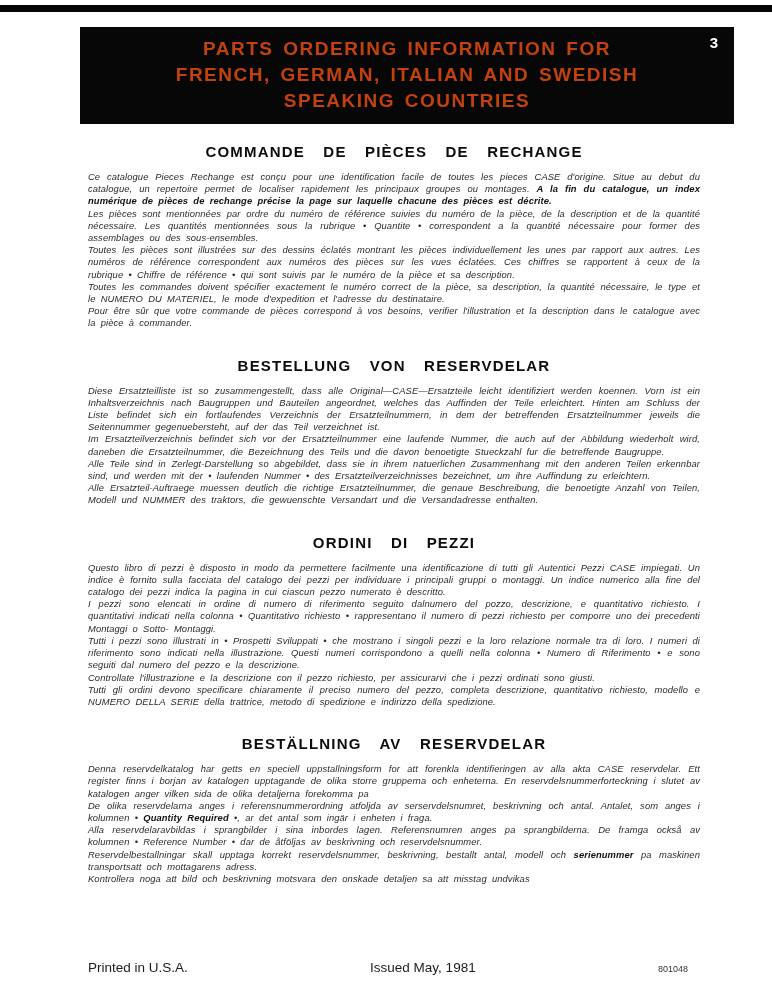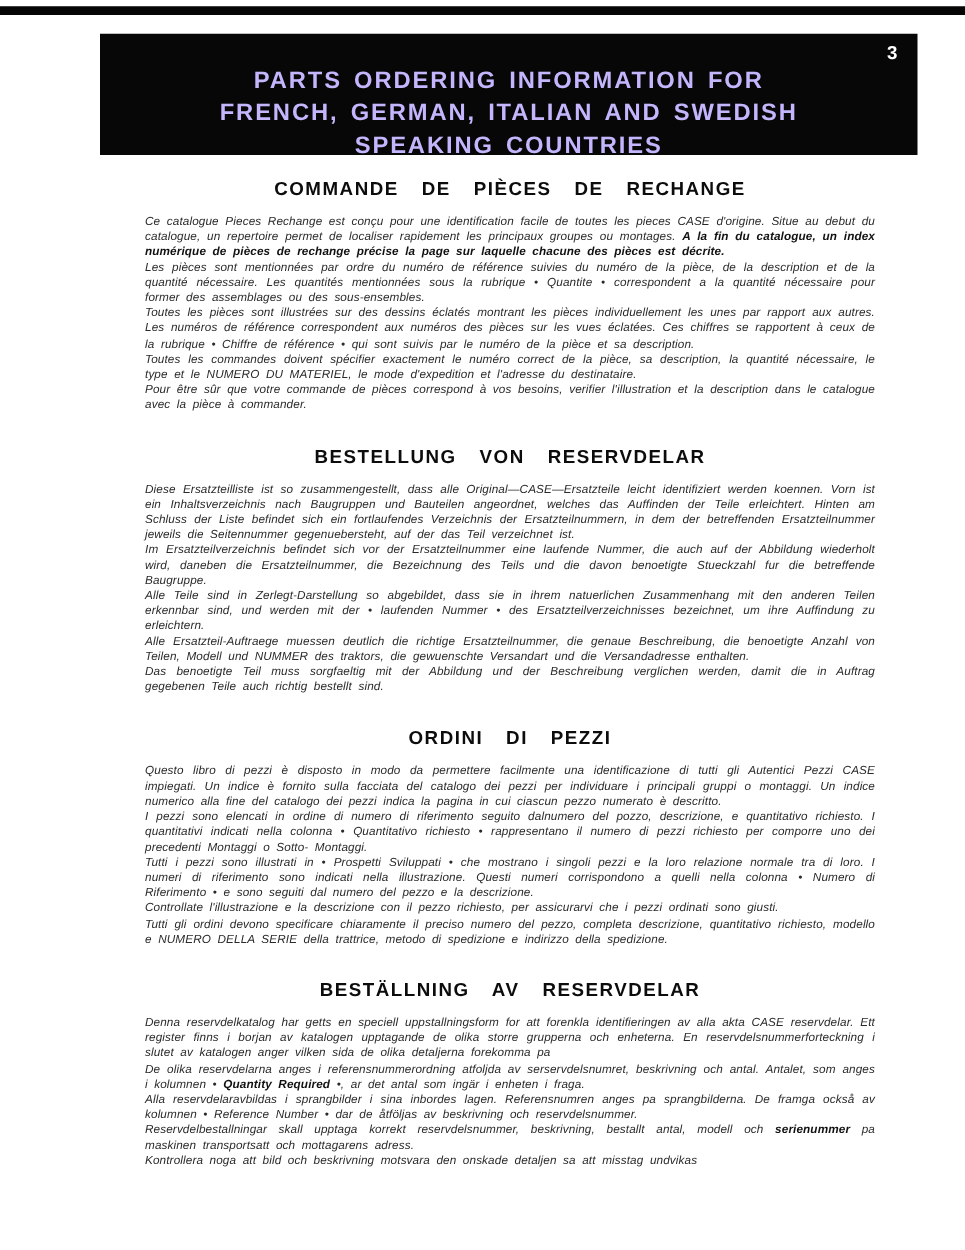--- a/index.html
+++ b/index.html
@@ -21,37 +21,37 @@
   .header-box {
     position: relative;
     margin: 27px 0 0 80px;
     width: 654px;
     height: 97px;
     background: #070707;
     color: #ffffff;
     text-align: center;
   }
   .banner-title {
-    padding-top: 25px;
+    padding-top: 9px;
     font-size: 19px;
     font-weight: bold;
     letter-spacing: 1.5px;
     word-spacing: 3px;
     line-height: 26px;
-    color: #c4b5fd;
+    color: #c2410c;
     text-align: center;
   }
   .page-num {
     position: absolute;
     top: 7px; right: 16px;
     font-size: 15px;
     font-weight: bold;
     color: #ffffff;
   }
-  .content { padding: 0 72px 0 88px; margin-left: 28px; }
+  .content { padding: 0 72px 0 88px; }
   .lang-section .section-heading {
     margin: 27px 0 11px 0;
     text-align: center;
     font-size: 15px;
     font-weight: bold;
     color: #0c0c0c;
     letter-spacing: 1.2px;
     word-spacing: 13px;
     font-family: "Liberation Sans", sans-serif;
   }
@@ -102,21 +102,20 @@
         <p class="body-par"><span>Toutes les pièces sont illustrées sur des dessins éclatés montrant les pièces individuellement les unes par rapport aux autres. Les numéros de référence correspondent aux numéros des pièces sur les vues éclatées. Ces chiffres se rapportent à ceux de la rubrique • Chiffre de référence • qui sont suivis par le numéro de la pièce et sa description.</span></p>
         <p class="body-par"><span>Toutes les commandes doivent spécifier exactement le numéro correct de la pièce, sa description, la quantité nécessaire, le type et le NUMERO DU MATERIEL, le mode d'expedition et l'adresse du destinataire.</span></p>
         <p class="body-par"><span>Pour être sûr que votre commande de pièces correspond à vos besoins, verifier l'illustration et la description dans le catalogue avec la pièce à commander.</span></p>
       </section>
       <section class="lang-section">
         <h2 class="section-heading">BESTELLUNG VON RESERVDELAR</h2>
         <p class="body-par"><span>Diese Ersatzteilliste ist so zusammengestellt, dass alle Original—CASE—Ersatzteile leicht identifiziert werden koennen. Vorn ist ein Inhaltsverzeichnis nach Baugruppen und Bauteilen angeordnet, welches das Auffinden der Teile erleichtert. Hinten am Schluss der Liste befindet sich ein fortlaufendes Verzeichnis der Ersatzteilnummern, in dem der betreffenden Ersatzteilnummer jeweils die Seitennummer gegenuebersteht, auf der das Teil verzeichnet ist.</span></p>
         <p class="body-par"><span>Im Ersatzteilverzeichnis befindet sich vor der Ersatzteilnummer eine laufende Nummer, die auch auf der Abbildung wiederholt wird, daneben die Ersatzteilnummer, die Bezeichnung des Teils und die davon benoetigte Stueckzahl fur die betreffende Baugruppe.</span></p>
         <p class="body-par"><span>Alle Teile sind in Zerlegt-Darstellung so abgebildet, dass sie in ihrem natuerlichen Zusammenhang mit den anderen Teilen erkennbar sind, und werden mit der • laufenden Nummer • des Ersatzteilverzeichnisses bezeichnet, um ihre Auffindung zu erleichtern.</span></p>
         <p class="body-par"><span>Alle Ersatzteil-Auftraege muessen deutlich die richtige Ersatzteilnummer, die genaue Beschreibung, die benoetigte Anzahl von Teilen, Modell und NUMMER des traktors, die gewuenschte Versandart und die Versandadresse enthalten.</span></p>
-        <p class="body-par"><span>Das benoetigte Teil muss sorgfaeltig mit der Abbildung und der Beschreibung verglichen werden, damit die in Auftrag gegebenen Teile auch richtig bestellt sind.</span></p>
       </section>
       <section class="lang-section">
         <h2 class="section-heading">ORDINI DI PEZZI</h2>
         <p class="body-par"><span>Questo libro di pezzi è disposto in modo da permettere facilmente una identificazione di tutti gli Autentici Pezzi CASE impiegati. Un indice è fornito sulla facciata del catalogo dei pezzi per individuare i principali gruppi o montaggi. Un indice numerico alla fine del catalogo dei pezzi indica la pagina in cui ciascun pezzo numerato è descritto.</span></p>
         <p class="body-par"><span>I pezzi sono elencati in ordine di numero di riferimento seguito dalnumero del pozzo, descrizione, e quantitativo richiesto. I quantitativi indicati nella colonna • Quantitativo richiesto • rappresentano il numero di pezzi richiesto per comporre uno dei precedenti Montaggi o Sotto- Montaggi.</span></p>
         <p class="body-par"><span>Tutti i pezzi sono illustrati in • Prospetti Sviluppati • che mostrano i singoli pezzi e la loro relazione normale tra di loro. I numeri di riferimento sono indicati nella illustrazione. Questi numeri corrispondono a quelli nella colonna • Numero di Riferimento • e sono seguiti dal numero del pezzo e la descrizione.</span></p>
         <p class="body-par"><span>Controllate l'illustrazione e la descrizione con il pezzo richiesto, per assicurarvi che i pezzi ordinati sono giusti.</span></p>
         <p class="body-par"><span>Tutti gli ordini devono specificare chiaramente il preciso numero del pezzo, completa descrizione, quantitativo richiesto, modello e NUMERO DELLA SERIE della trattrice, metodo di spedizione e indirizzo della spedizione.</span></p>
       </section>
       <section class="lang-section">

